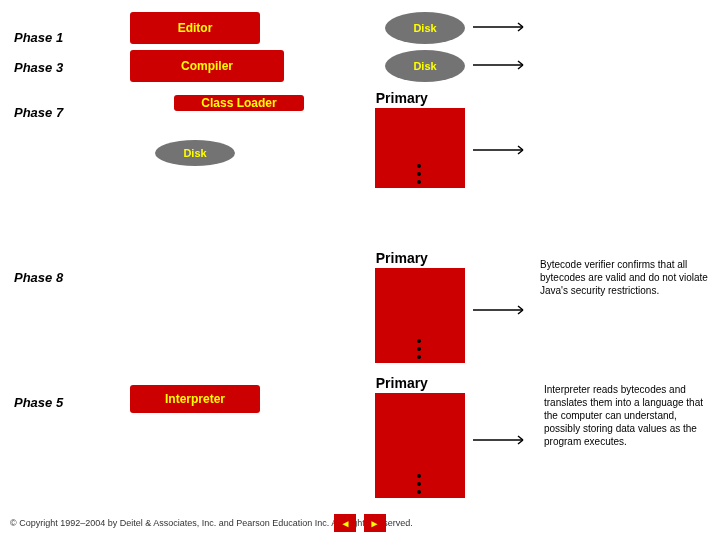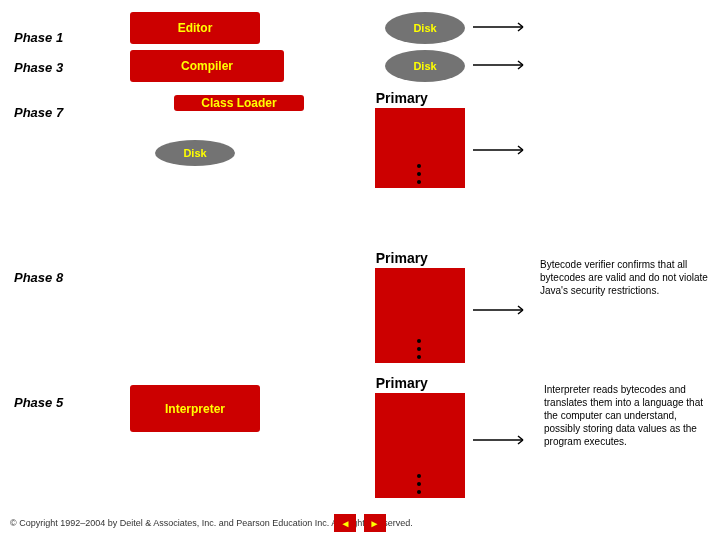--- a/index.html
+++ b/index.html
@@ -182,21 +182,21 @@
   </div>
 
   <div class="description" style="top:258px; right:10px;">Bytecode verifier confirms that all bytecodes are valid and do not violate Java's security restrictions.</div>
 
   <svg class="brace-svg" style="top:255px; left:468px;" width="60" height="110">
     <path d="M5,55 Q30,55 55,55" stroke="#000" fill="none" stroke-width="1.5"></path>
     <path d="M55,55 L50,51 M55,55 L50,59" stroke="#000" fill="none" stroke-width="1.5"></path>
   </svg>
 
   <span class="phase-label" style="top:395px; left:14px;">Phase 5</span>
-  <div class="component-box" style="top:385px; left:130px; width:130px; height:47px;">Interpreter</div>
+  <div class="component-box" style="top:385px; left:130px; width:130px; height:28px;">Interpreter</div>
 
   <span class="memory-label" style="top:375px; left:375px;">Primary<br>Memory</span>
   <div class="memory-box" style="top:393px; left:375px; width:90px; height:105px;">
     <div class="dot" style="bottom:20px; left:42px;"></div>
     <div class="dot" style="bottom:12px; left:42px;"></div>
     <div class="dot" style="bottom:4px; left:42px;"></div>
   </div>
 
   <div class="description" style="top:383px; right:6px;">Interpreter reads bytecodes and translates them into a language that the computer can understand, possibly storing data values as the program executes.</div>
 

